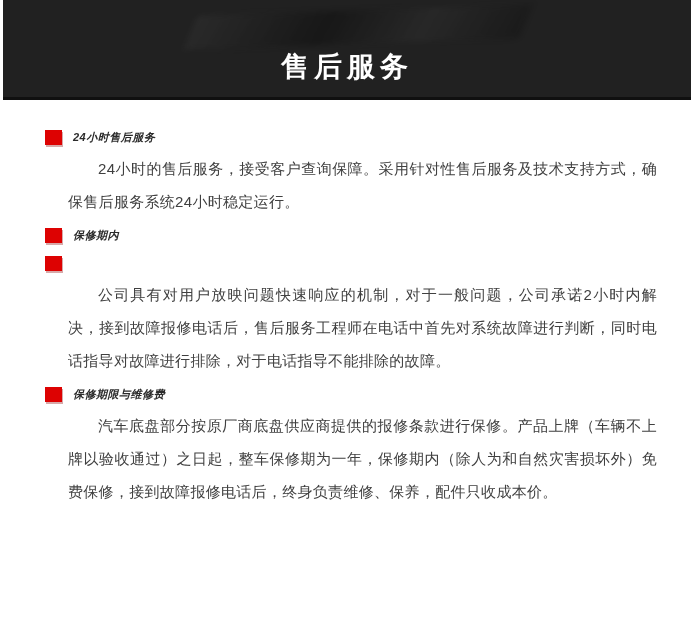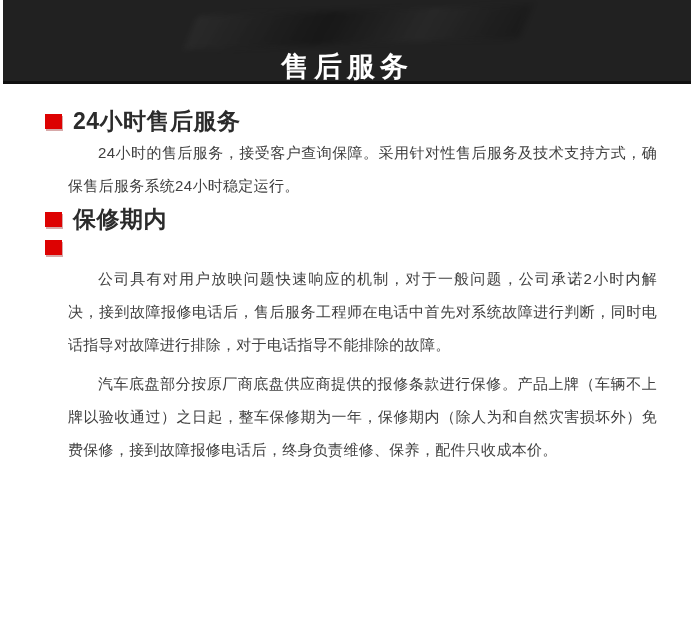--- a/index.html
+++ b/index.html
@@ -12,21 +12,21 @@
     position: relative;
     width: 691px;
     height: 640px;
     background: #ffffff;
     overflow: hidden;
   }
 
   
   .banner {
     position: relative;
-    height: 84px;
+    height: 100px;
     margin-left: 3px;
     background: #212121;
     border-bottom: 3px solid #101010;
     overflow: hidden;
   }
   .watermark {
     position: absolute;
     top: 10px;
     left: 190px;
     width: 330px;
@@ -68,24 +68,25 @@
   .bullet {
     display: inline-block;
     width: 17px;
     height: 15px;
     margin-right: 11px;
     background: #dd0202;
     box-shadow: 1px 2px 0 rgba(140, 8, 8, 0.35);
     flex: 0 0 auto;
   }
   .heading-text {
-    font-size: 23px;
+    font-size: 11px;
     font-weight: bold;
     color: #2b2b2b;
     letter-spacing: 0.5px;
+    font-style: italic;
   }
   .body-para {
     margin-left: 23px;
     text-indent: 2em;
     font-size: 15px;
     line-height: 33px;
     color: #404040;
     text-align: justify;
     letter-spacing: 0.3px;
   }
@@ -121,19 +122,23 @@
   <section class="section">
     <div class="section-heading">
       <span class="bullet"></span>
     </div>
     <div class="paragraphs">
           <p class="body-para">公司具有对用户放映问题快速响应的机制，对于一般问题，公司承诺2小时内解决，接到故障报修电话后，售后服务工程师在电话中首先对系统故障进行判断，同时电话指导对故障进行排除，对于电话指导不能排除的故障。</p>
         </div>
   </section>
 
   <section class="section">
+    <div class="section-heading">
+      <span class="bullet"></span>
+      <h2 class="heading-text">保修期限与维修费</h2>
+    </div>
     <div class="paragraphs">
           <p class="body-para">汽车底盘部分按原厂商底盘供应商提供的报修条款进行保修。产品上牌（车辆不上牌以验收通过）之日起，整车保修期为一年，保修期内（除人为和自然灾害损坏外）免费保修，接到故障报修电话后，终身负责维修、保养，配件只收成本价。</p>
         </div>
   </section>
 </main>
 
 </div>
 
 </body></html>

